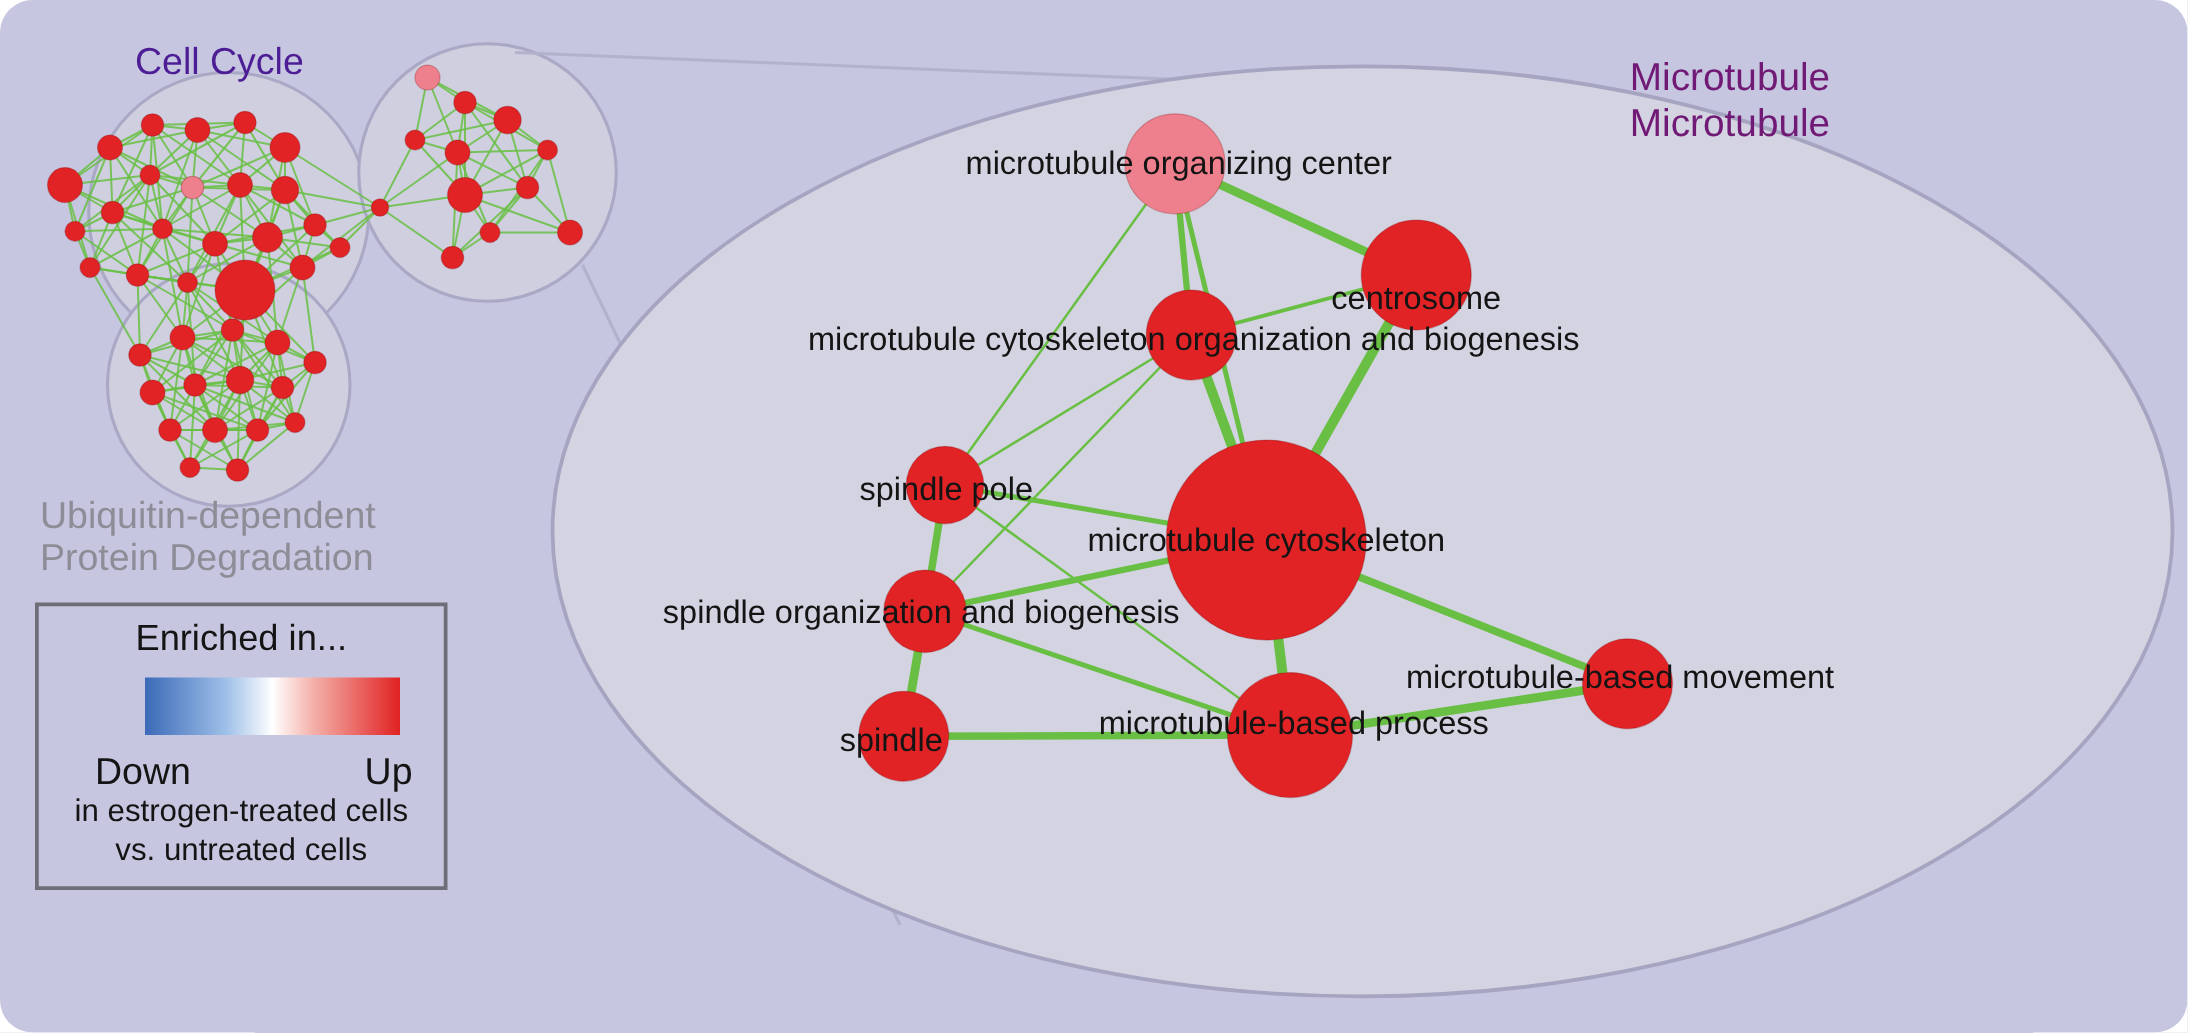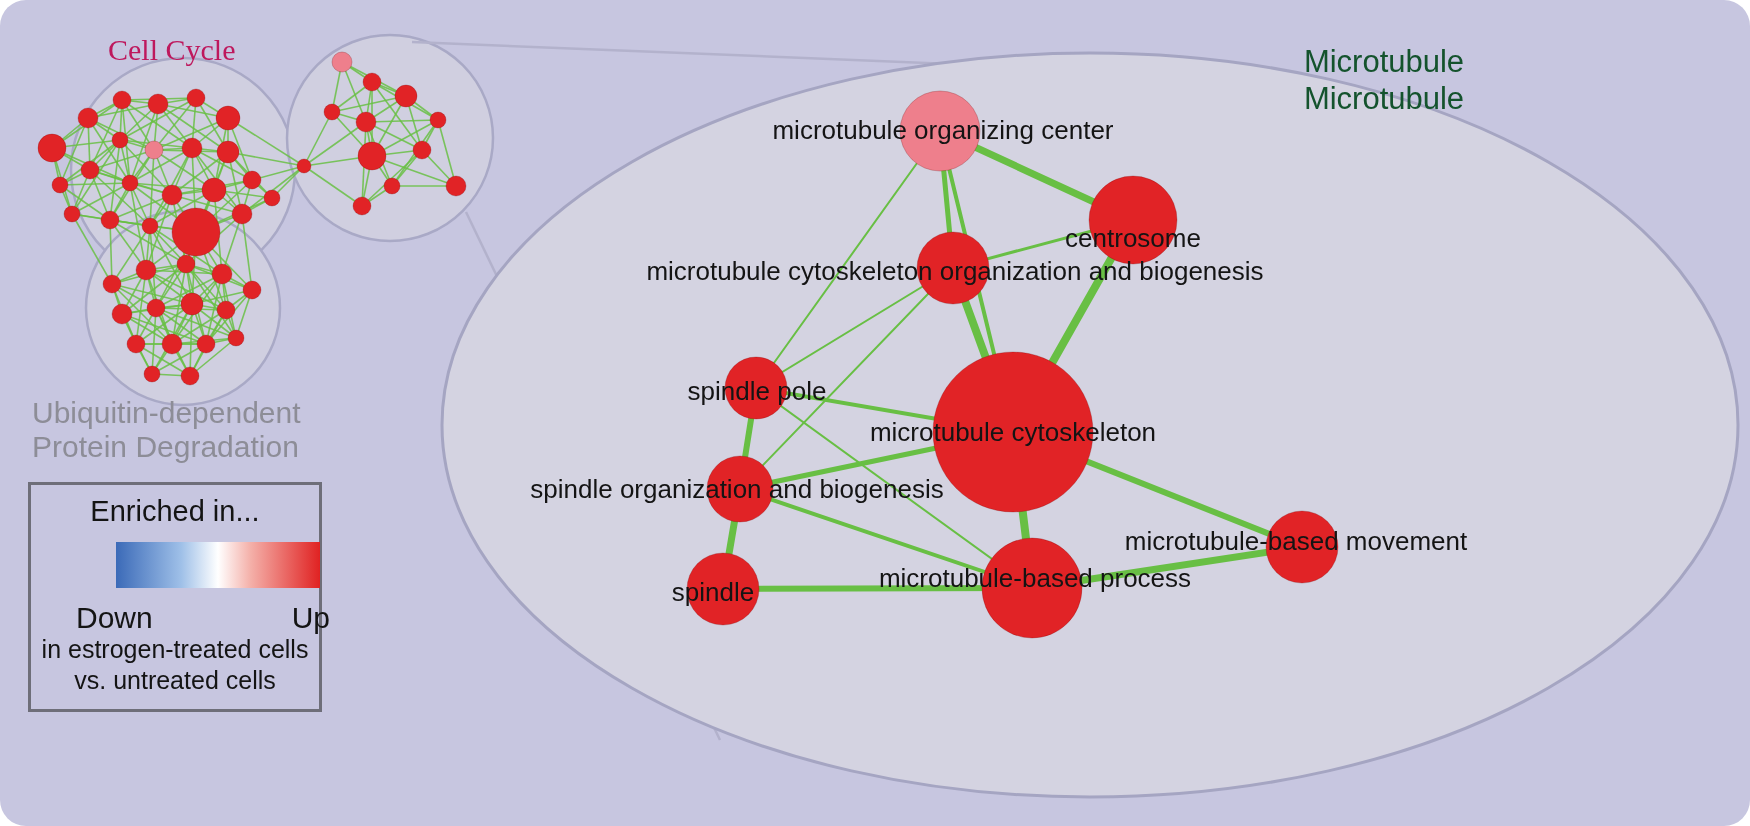--- a/index.html
+++ b/index.html
@@ -9,24 +9,24 @@
   }
   svg#net { position:absolute; left:0; top:0; }
   svg text { font-family:"Liberation Sans", sans-serif; }
 
   .gray-title {
     position:absolute; color:#8d8d97; font-size:30px; line-height:1.12; font-weight:400;
     white-space:nowrap;
   }
   .focus-title {
     position:absolute; left:1268px; top:44px; width:232px; text-align:center;
-    color:#14532d; font-size:31px; line-height:1.18; white-space:nowrap;
+    color:#701a75; font-size:31px; line-height:1.18; white-space:nowrap;
   }
   .legend {
-    position:absolute; left:28px; top:482px; width:294px; height:230px;
+    position:absolute; left:28px; top:482px; width:330px; height:230px;
     border:3px solid #737373; box-sizing:border-box; background:#c7c6e0;
   }
   .legend-title { position:absolute; top:10px; left:0; width:100%; text-align:center; font-size:29px; color:#141414; }
   .legend-bar { position:absolute; top:57px; left:85px; width:204px; height:46px; }
   .legend-downup { position:absolute; top:116px; left:45px; width:254px; display:flex; justify-content:space-between; font-size:30px; color:#141414; }
   .legend-cap { position:absolute; left:0; width:100%; text-align:center; font-size:25px; color:#141414; }
 </style>
 </head>
 <body>
 
@@ -368,21 +368,21 @@
       <text x="1133" y="238" text-anchor="middle" dominant-baseline="central" font-size="26" fill="#141414">centrosome</text>
       <text x="955" y="271" text-anchor="middle" dominant-baseline="central" font-size="26" fill="#141414">microtubule cytoskeleton organization and biogenesis</text>
       <text x="757" y="391" text-anchor="middle" dominant-baseline="central" font-size="26" fill="#141414">spindle pole</text>
       <text x="1013" y="432" text-anchor="middle" dominant-baseline="central" font-size="26" fill="#141414">microtubule cytoskeleton</text>
       <text x="737" y="489" text-anchor="middle" dominant-baseline="central" font-size="26" fill="#141414">spindle organization and biogenesis</text>
       <text x="713" y="592" text-anchor="middle" dominant-baseline="central" font-size="26" fill="#141414">spindle</text>
       <text x="1035" y="578" text-anchor="middle" dominant-baseline="central" font-size="26" fill="#141414">microtubule-based process</text>
       <text x="1296" y="541" text-anchor="middle" dominant-baseline="central" font-size="26" fill="#141414">microtubule-based movement</text>
     </svg>
 
-  <div class="gray-title" style="left: 108px; top: 33px; color: #be185d; font-family: Liberation Serif, serif;">Cell Cycle</div>
+  <div class="gray-title" style="left: 108px; top: 33px; color: #4c1d95;">Cell Cycle</div>
 
   <div class="gray-title" style="left: 32px; top: 372px; color: rgb(141, 141, 151); margin-top: 24px;">
     <div>Ubiquitin-dependent</div>
     <div>Protein Degradation</div>
   </div>
 
   <div class="focus-title">
     <div>Microtubule</div>
     <div>Microtubule</div>
   </div>

